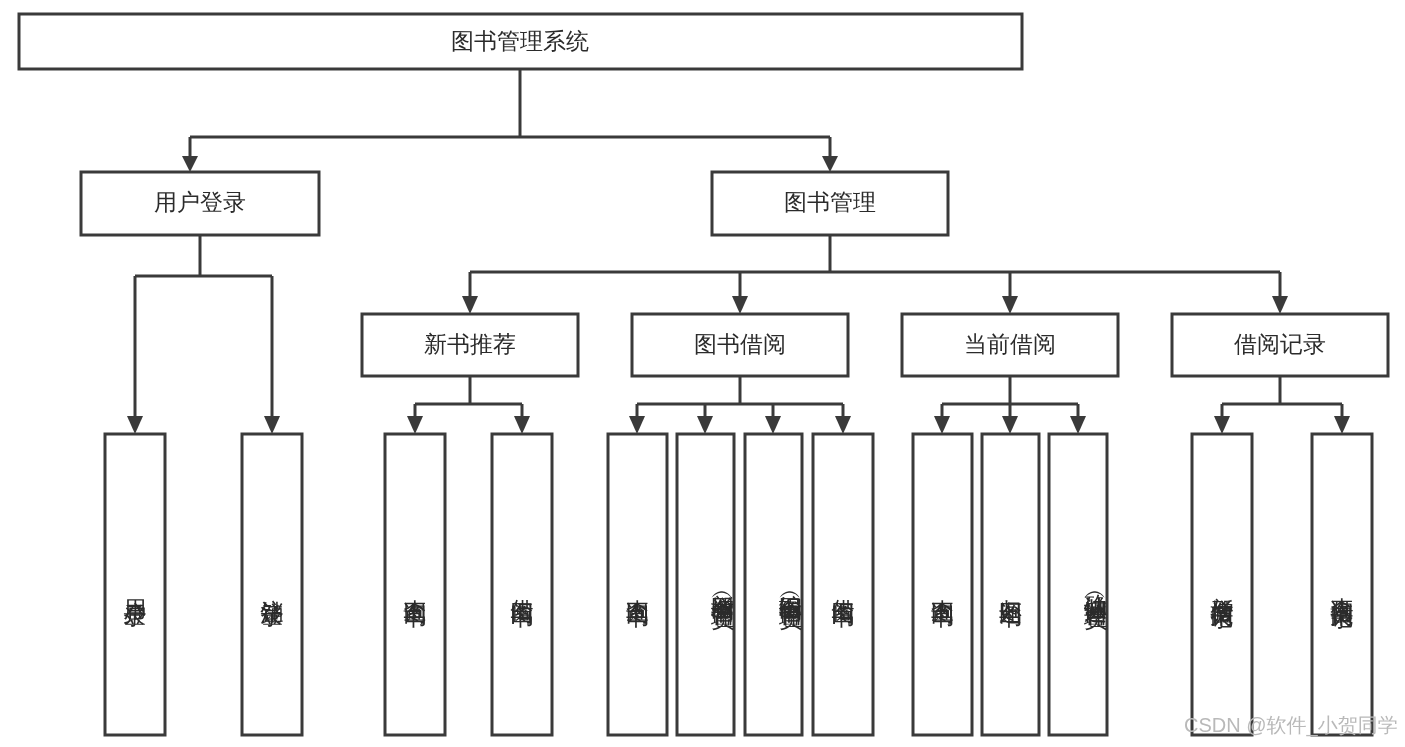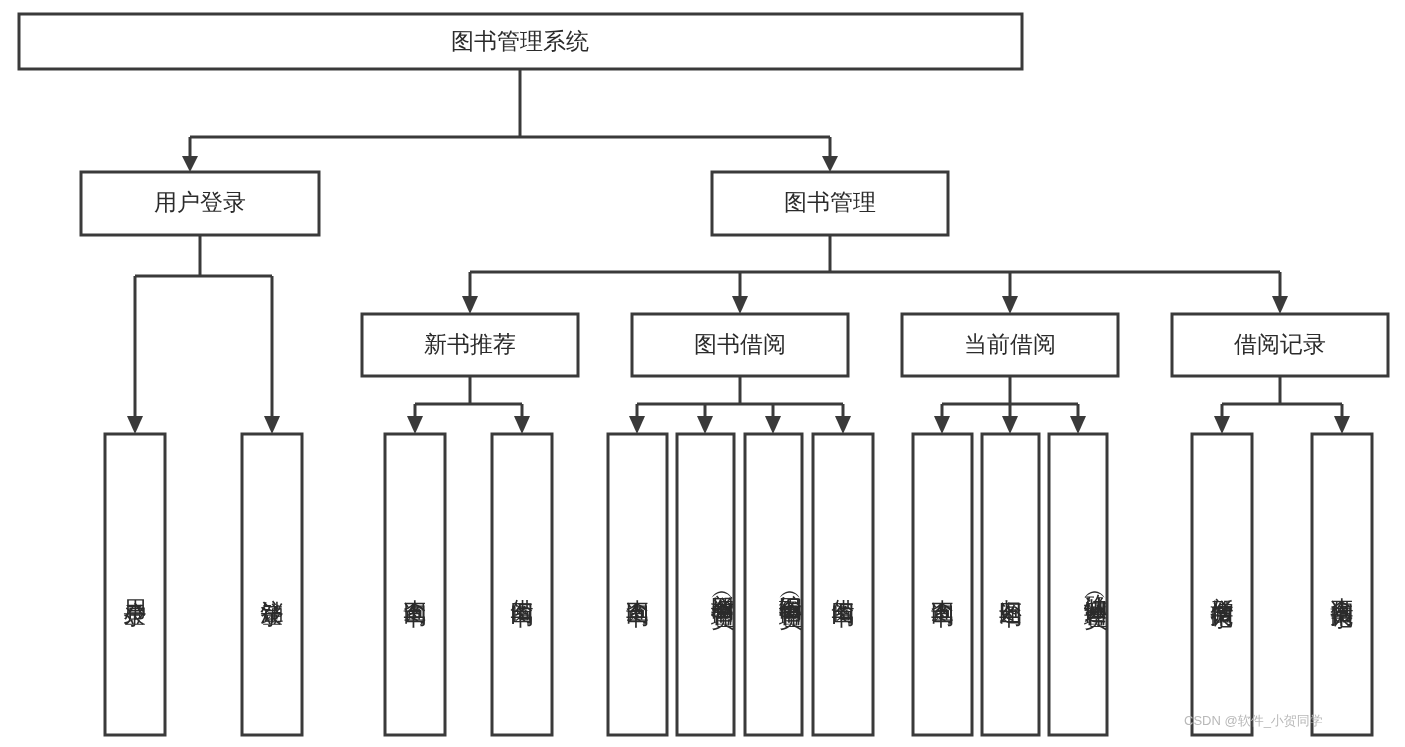--- a/index.html
+++ b/index.html
@@ -58,21 +58,21 @@
     line-height: 1;
     white-space: nowrap;
     display: flex;
     align-items: center;
     justify-content: center;
     pointer-events: none;
   }
   .watermark {
     position: absolute;
     font-family: "Liberation Sans", "DejaVu Sans", sans-serif;
-    font-size: 13px;
+    font-size: 20px;
     color: #b9b9b9;
     left: 1184px;
     top: 712px;
     white-space: nowrap;
   }
 </style>
 </head>
 <body>
 
 <div id="diagram-root">

